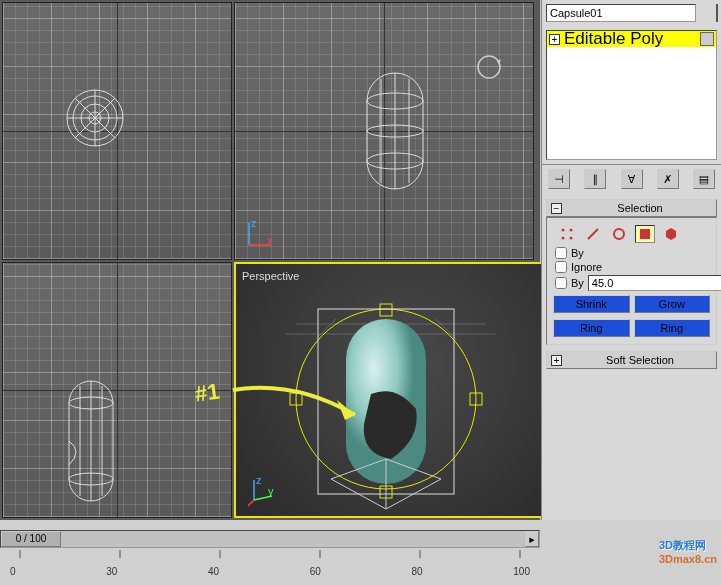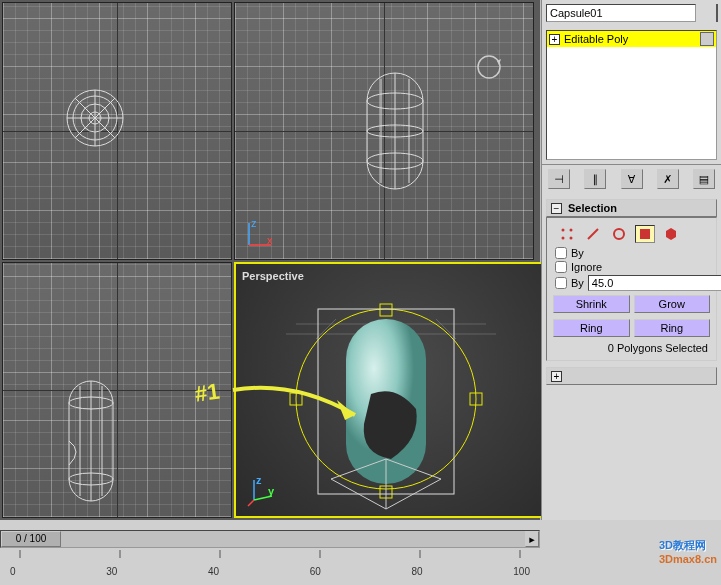--- a/index.html
+++ b/index.html
@@ -3,21 +3,21 @@
 <meta charset="utf-8">
 <style>
 * { margin: 0; padding: 0; box-sizing: border-box; font-family: "MS Sans Serif", Arial, sans-serif; font-size: 11px; }
 body { width: 721px; height: 585px; background: #c0c0c0; overflow: hidden; position: relative; }
 
 .viewport-area { position: absolute; left: 0; top: 0; width: 540px; height: 520px; background: #5a5a5a; }
 .viewport { position: absolute; background: linear-gradient(#6a6a6a, #5a5a5a); border: 1px solid #222; }
 .vp-tl { left: 2px; top: 2px; width: 230px; height: 258px; }
 .vp-tr { left: 234px; top: 2px; width: 300px; height: 258px; }
 .vp-bl { left: 2px; top: 262px; width: 230px; height: 256px; }
-.vp-br { left: 234px; top: 262px; width: 336px; height: 256px; border: 2px solid #e8e800; font-weight: bold; }
+.vp-br { left: 234px; top: 262px; width: 336px; height: 256px; border: 2px solid #e8e800; }
 
 .grid-bg { position: absolute; inset: 0;
   background-image: repeating-linear-gradient(0deg, rgba(255,255,255,0.12) 0 1px, transparent 1px 12px),
                     repeating-linear-gradient(90deg, rgba(255,255,255,0.12) 0 1px, transparent 1px 12px),
                     repeating-linear-gradient(0deg, rgba(255,255,255,0.22) 0 1px, transparent 1px 48px),
                     repeating-linear-gradient(90deg, rgba(255,255,255,0.22) 0 1px, transparent 1px 48px);
 }
 .cross-h { position: absolute; left: 0; right: 0; top: 50%; height: 1px; background: #333; }
 .cross-v { position: absolute; top: 0; bottom: 0; left: 50%; width: 1px; background: #333; }
 
@@ -34,43 +34,43 @@
 .name-input { flex: 1; height: 18px; border: 1px inset #999; padding: 1px 3px; background: #fff; font-size: 11px; }
 .color-swatch { width: 18px; height: 18px; border: 1px solid #555; background: #6dc; }
 
 .mod-dropdown { margin: 2px 4px; display: flex; }
 .mod-dropdown-input { flex: 1; height: 18px; border: 1px inset #999; padding: 1px 3px; background: #fff; }
 .mod-dropdown-btn { width: 16px; height: 18px; border: 1px outset #ccc; background: #ccc; text-align: center; line-height: 14px; }
 
 .mod-stack { margin: 4px; height: 130px; background: #fff; border: 1px inset #999; }
 .mod-stack-item { display: flex; align-items: center; height: 16px; background: #ffff00; padding: 0 2px; gap: 4px; }
 .plus-box { width: 11px; height: 11px; border: 1px solid #333; background: #fff; text-align: center; line-height: 9px; font-size: 10px; }
-.mod-label { flex: 1; font-size: 11px; color: #000; }
+.mod-label { flex: 1; font-size: 17px; color: #000; }
 .mod-icon-box { width: 14px; height: 14px; border: 1px solid #666; background: #ccc; }
 
 .mod-toolbar { display: flex; justify-content: space-between; padding: 4px 6px; border-top: 1px solid #888; margin-top: 2px; }
 .mod-tool-btn { width: 22px; height: 20px; border: 1px outset #ccc; background: #ccc; text-align: center; line-height: 18px; font-size: 11px; }
 
 .rollout { margin: 6px 4px 2px; }
 .rollout-header { display: flex; align-items: center; height: 18px; border: 1px outset #ccc; background: #d0d0d0; gap: 6px; padding: 0 4px; }
 .rollout-toggle { width: 11px; height: 11px; border: 1px solid #333; background: #eee; text-align: center; line-height: 9px; font-size: 10px; }
-.rollout-title { flex: 1; font-size: 11px; font-weight: bold; }
+.rollout-title { flex: 1; text-align: center; font-size: 11px; }
 .rollout-body { border: 1px inset #ccc; background: #d8d8d8; padding: 4px; }
 
 .subobj-row { display: flex; gap: 6px; padding: 3px 6px; }
 .subobj-btn { width: 20px; height: 18px; display: flex; align-items: center; justify-content: center; border: 1px solid transparent; }
 .subobj-btn.active { border: 1px inset #888; background: #fff8b0; }
 
 .sel-row { display: flex; align-items: center; gap: 4px; padding: 1px 4px; }
 .sel-row input[type=checkbox] { width: 12px; height: 12px; }
 .spinner { display: flex; flex: 1; }
 .spinner-input { flex: 1; height: 16px; border: 1px inset #999; padding: 0 3px; background: #fff; font-size: 11px; }
 
 .btn-row { display: flex; gap: 4px; padding: 3px 2px; }
-.panel-btn { flex: 1; height: 18px; border: 1px outset #ccc; background: #c4b5fd; font-size: 11px; }
+.panel-btn { flex: 1; height: 18px; border: 1px outset #ccc; background: #1d4ed8; font-size: 11px; }
 
 .status-text { text-align: right; font-size: 11px; padding: 2px 4px; }
 
 .bottom-bar { position: absolute; left: 0; bottom: 0; width: 721px; height: 65px; background: #d0d0d0; }
 .timeline { position: absolute; left: 0; top: 10px; width: 540px; height: 18px; background: #c0c0c0; border: 1px inset #999; }
 .timeline-marker { position: absolute; left: 0; top: 0; width: 60px; height: 16px; background: #b0b0b0; border: 1px outset #ccc; text-align: center; font-size: 10px; line-height: 14px; }
 .ruler { position: absolute; left: 0; top: 30px; width: 540px; height: 30px; }
 .tick-row { display: flex; justify-content: space-between; padding: 0 10px; }
 .tick { font-size: 10px; color: #333; }
 
@@ -278,27 +278,27 @@
         </div>
       </div>
       <div class="btn-row">
         <button class="panel-btn">Shrink</button>
         <button class="panel-btn">Grow</button>
       </div>
       <div class="btn-row">
         <button class="panel-btn">Ring</button>
         <button class="panel-btn">Ring</button>
       </div>
-      <div class="status-text">0 Polygons Selected</div>
     </div>
   </div>
 
   <div class="rollout">
     <div class="rollout-header">
       <div class="rollout-toggle">+</div>
+      <div class="rollout-title">Soft Selection</div>
     </div>
   </div>
 </div>
 
 <div class="bottom-bar">
   <div class="timeline">
     <div class="timeline-marker">0 / 100</div>
     <div style="position:absolute;right:0;top:0;width:14px;height:16px;border:1px outset #ccc;background:#ccc;text-align:center;line-height:14px">▸</div>
   </div>
   <div class="ruler">

